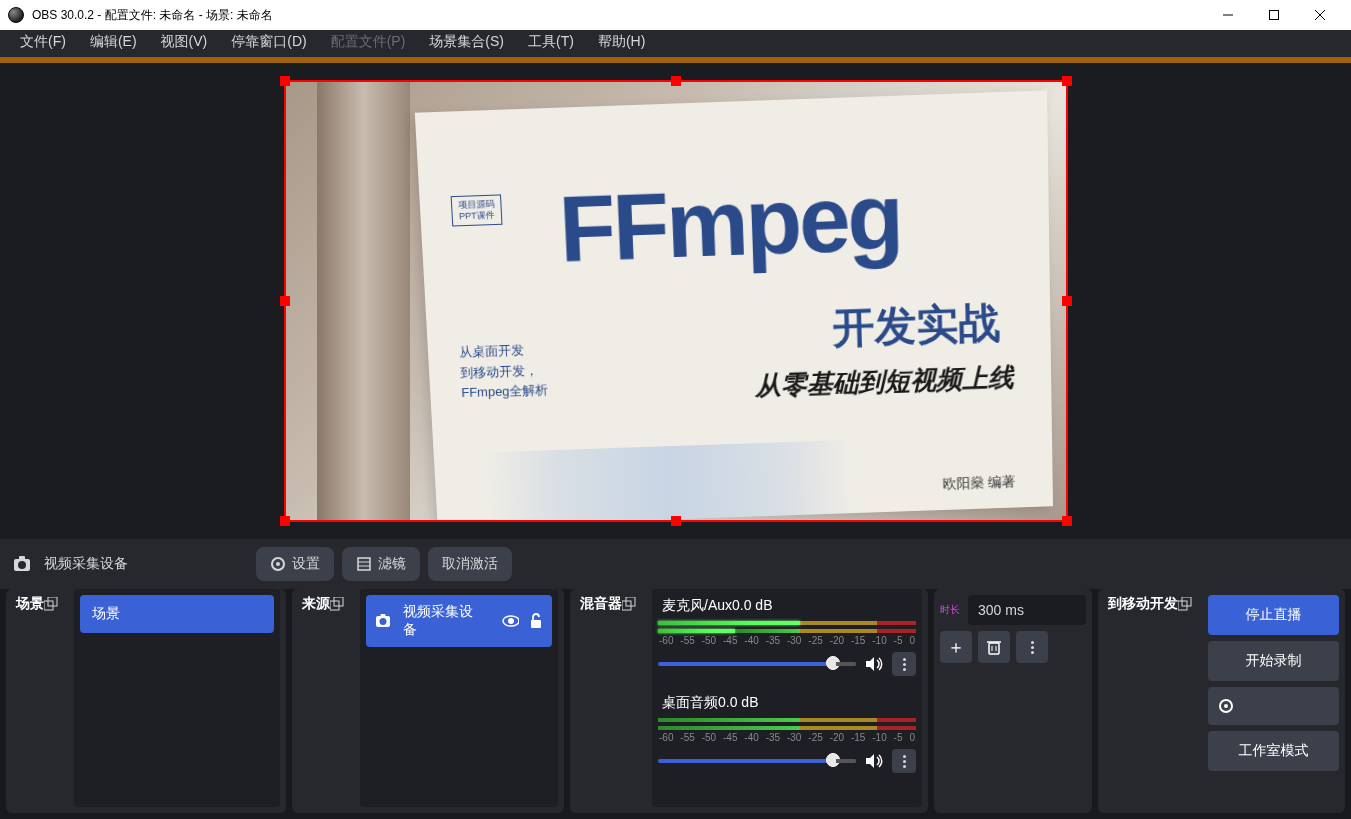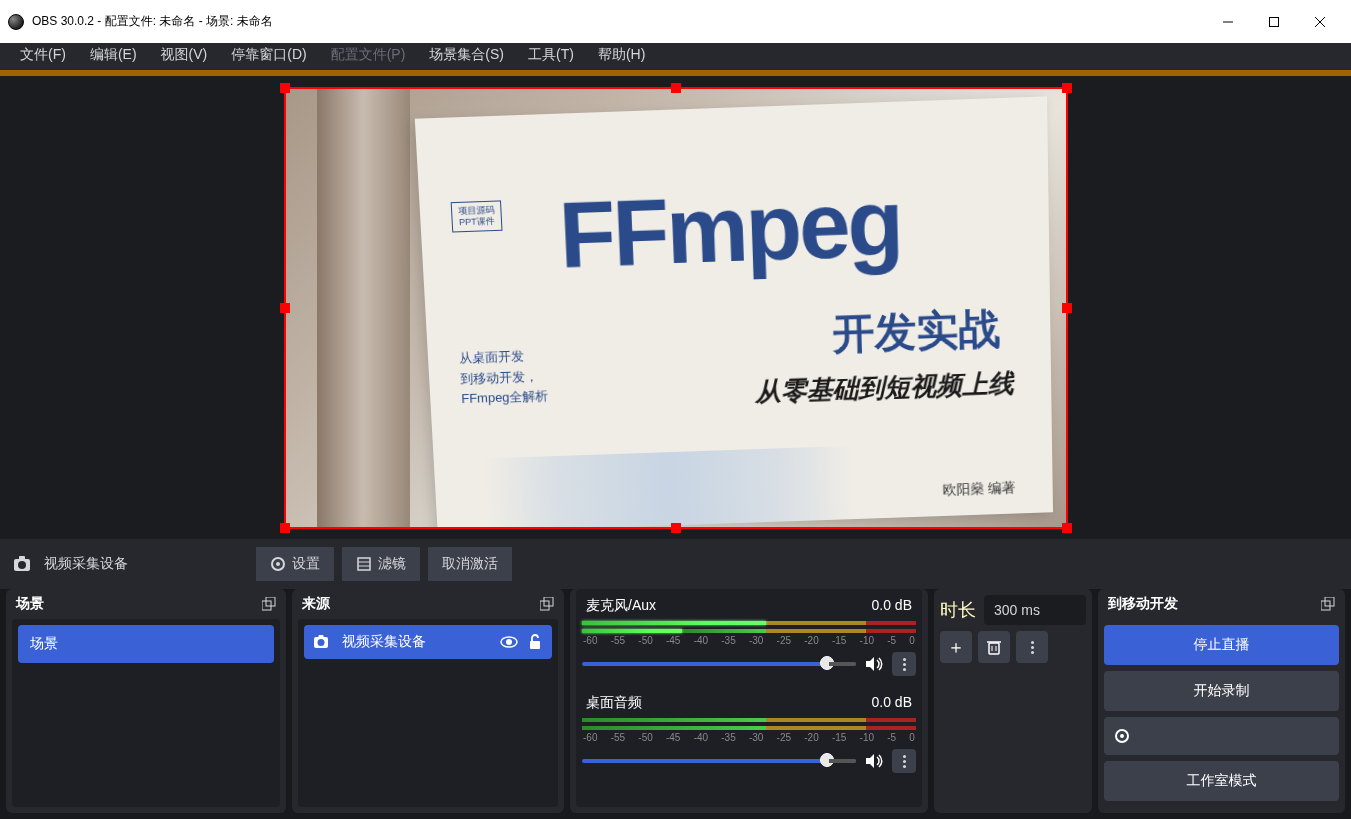--- a/index.html
+++ b/index.html
@@ -1,19 +1,19 @@
 <!DOCTYPE html>
 <html><head>
   <meta charset="utf-8">
   <style>
     * { margin: 0; padding: 0; box-sizing: border-box; font-family: "Microsoft YaHei", "Segoe UI", sans-serif; }
     body { background: #26282d; color: #d5d7da; font-size: 14px; width: 1351px; height: 819px; overflow: hidden; display: flex; flex-direction: column; }
     
     
-    .title-bar { height: 43px; background: #fff; color: #000; display: flex; align-items: center; padding: 0 8px; justify-content: space-between; }
+    .title-bar { height: 30px; background: #fff; color: #000; display: flex; align-items: center; padding: 0 8px; justify-content: space-between; }
     .title-left { display: flex; align-items: center; gap: 8px; }
     .obs-logo { width: 16px; height: 16px; border-radius: 50%; background: radial-gradient(circle at 30% 30%, #888 0%, #222 70%); border: 1px solid #000; }
     .title-text { font-size: 12px; }
     .win-controls { display: flex; gap: 0; }
     .win-btn { width: 46px; height: 30px; display: flex; align-items: center; justify-content: center; color: #000; }
     
     
     .menu-bar { height: 33px; background: #26282d; display: flex; align-items: flex-end; padding: 0 8px; border-bottom: 6px solid #a16207; }
     .menu-item { padding: 6px 12px; color: #d5d7da; font-size: 14px; }
     .menu-item.disabled { color: #6a6d76; }
@@ -34,40 +34,40 @@
     .sel-border { position: absolute; inset: -2px; border: 2px solid red; pointer-events: none; }
     .sel-handle { position: absolute; width: 10px; height: 10px; background: red; }
     .h-tl { top: -6px; left: -6px; } .h-tr { top: -6px; right: -6px; }
     .h-bl { bottom: -6px; left: -6px; } .h-br { bottom: -6px; right: -6px; }
     .h-tm { top: -6px; left: 50%; margin-left: -5px; } .h-bm { bottom: -6px; left: 50%; margin-left: -5px; }
     .h-ml { top: 50%; left: -6px; margin-top: -5px; } .h-mr { top: 50%; right: -6px; margin-top: -5px; }
     
     
     .source-toolbar { height: 50px; background: #26282d; display: flex; align-items: center; padding: 0 14px; gap: 8px; }
     .src-label { display: flex; align-items: center; gap: 10px; padding-right: 120px; }
-    .tb-btn { background: #3c404b; padding: 8px 14px; border-radius: 1px; display: flex; align-items: center; gap: 6px; color: #d5d7da; }
+    .tb-btn { background: #3c404b; padding: 8px 14px; border-radius: 8px; display: flex; align-items: center; gap: 6px; color: #d5d7da; }
     
     
     .docks { display: flex; gap: 6px; padding: 0 6px 6px 6px; height: 230px; background: #18191c; }
-    .dock { background: #26282d; border-radius: 6px; display: flex; flex-direction: column; overflow: hidden; }
+    .dock { background: #26282d; border-radius: 6px; display: flex; flex-direction: row; overflow: hidden; }
     .dock-scenes { width: 280px; } .dock-sources { width: 272px; }
     .dock-mixer { width: 358px; } .dock-transitions { width: 158px; }
     .dock-controls { flex: 1; }
     .dock-header { height: 30px; padding: 0 10px; display: flex; align-items: center; justify-content: space-between; font-weight: 600; color: #fff; }
     .dock-body { flex: 1; background: #1e1f24; padding: 6px; display: flex; flex-direction: column; gap: 6px; margin: 0 6px 6px 6px; border-radius: 4px; }
     .dock-body.no-bg { background: transparent; margin: 0; padding: 6px; }
     
     .list-item { padding: 10px 12px; border-radius: 4px; color: #fff; }
     .list-item.selected { background: #3a62d6; }
     .source-item { display: flex; align-items: center; gap: 10px; padding: 8px 10px; border-radius: 4px; background: #3a62d6; color: #fff; }
     .source-item .spacer { flex: 1; }
     
     
     .mixer-channel { margin-bottom: 10px; }
-    .mixer-row1 { display: flex; justify-content: space-between; padding: 2px 4px; color: #fff; font-size: 14px; }
+    .mixer-row1 { display: flex; justify-content: flex-start; padding: 2px 4px; color: #fff; font-size: 14px; }
     .meter { height: 4px; background: #111; position: relative; margin: 4px 0 2px 0; display: flex; }
     .meter-seg-g { flex: 0 0 55%; background: linear-gradient(90deg, #2a8a2a 0%, #4acc4a 100%); }
     .meter-seg-g.active { filter: brightness(1.4); box-shadow: 0 0 3px #5f5; }
     .meter-seg-y { flex: 0 0 30%; background: #aa8822; }
     .meter-seg-r { flex: 0 0 15%; background: #aa2222; }
     .meter-ticks { display: flex; justify-content: space-between; font-size: 10px; color: #888; padding: 0 1px; }
     .slider-row { display: flex; align-items: center; gap: 8px; margin-top: 6px; }
     .slider-track { flex: 1; height: 4px; background: #3a62d6; position: relative; border-radius: 2px; }
     .slider-track::after { content:''; position:absolute; right:0; top:0; width:10%; height:100%; background:#555; border-radius: 0 2px 2px 0; }
     .slider-thumb { position: absolute; right: 8%; top: -6px; width: 14px; height: 14px; background: #e8e8e8; border-radius: 50%; border: 1px solid #fff; }
@@ -76,21 +76,21 @@
     .kebab span { width: 3px; height: 3px; background: #d5d7da; border-radius: 50%; }
     
     
     .trans-select { display: flex; gap: 4px; }
     .select-box { flex: 1; background: #1b1c20; padding: 7px 10px; border-radius: 4px; color: #d5d7da; }
     .spinner { width: 20px; display: flex; flex-direction: column; }
     .spinner-btn { flex:1; background:#3c404b; display:flex; align-items:center; justify-content:center; font-size:8px; }
     .spinner-btn:first-child { border-radius: 3px 3px 0 0; border-bottom:1px solid #26282d; }
     .spinner-btn:last-child { border-radius: 0 0 3px 3px; }
     .trans-dur { display: flex; align-items: center; gap: 8px; }
-    .trans-dur-label { color: #fef9c3; font-size: 18px; }
+    .trans-dur-label { color: #d946ef; font-size: 10px; }
     .trans-btns { display: flex; gap: 6px; }
     .sq-btn { width: 32px; height: 32px; background: #3c404b; border-radius: 4px; display: flex; align-items: center; justify-content: center; color: #fff; font-size: 18px; }
     
     
     .ctrl-btn { background: #3c404b; padding: 11px 10px; border-radius: 4px; color: #fff; text-align: center; }
     .ctrl-btn.primary { background: #3a62d6; }
     .ctrl-row { display: flex; gap: 6px; }
     .ctrl-row .ctrl-btn { flex: 1; }
     .ctrl-gear { width: 42px; flex: 0 0 42px; }
     
@@ -229,20 +229,27 @@
           </svg>
         <svg width="14" height="16">
             <rect x="2" y="7" width="10" height="8" rx="1" fill="#fff"></rect>
             <path d="M4 7 V4 a3 3 0 0 1 6 0" fill="none" stroke="#fff" stroke-width="1.8"></path>
           </svg>
       </div>
     </div>
   </div>
 
   <div class="dock dock-mixer">
+    <div class="dock-header">
+      <span>混音器</span>
+      <svg class="restore-icon">
+          <rect x="0" y="4" width="9" height="9" fill="none" stroke="#d5d7da"></rect>
+          <rect x="4" y="0" width="9" height="9" fill="none" stroke="#d5d7da"></rect>
+        </svg>
+    </div>
     <div class="dock-body">
 
       <div class="mixer-channel">
         <div class="mixer-row1">
           <span>麦克风/Aux</span>
           <span>0.0 dB</span>
         </div>
         <div class="meter">
             <div class="meter-seg-g active"></div>
             <div class="meter-seg-y"></div>

